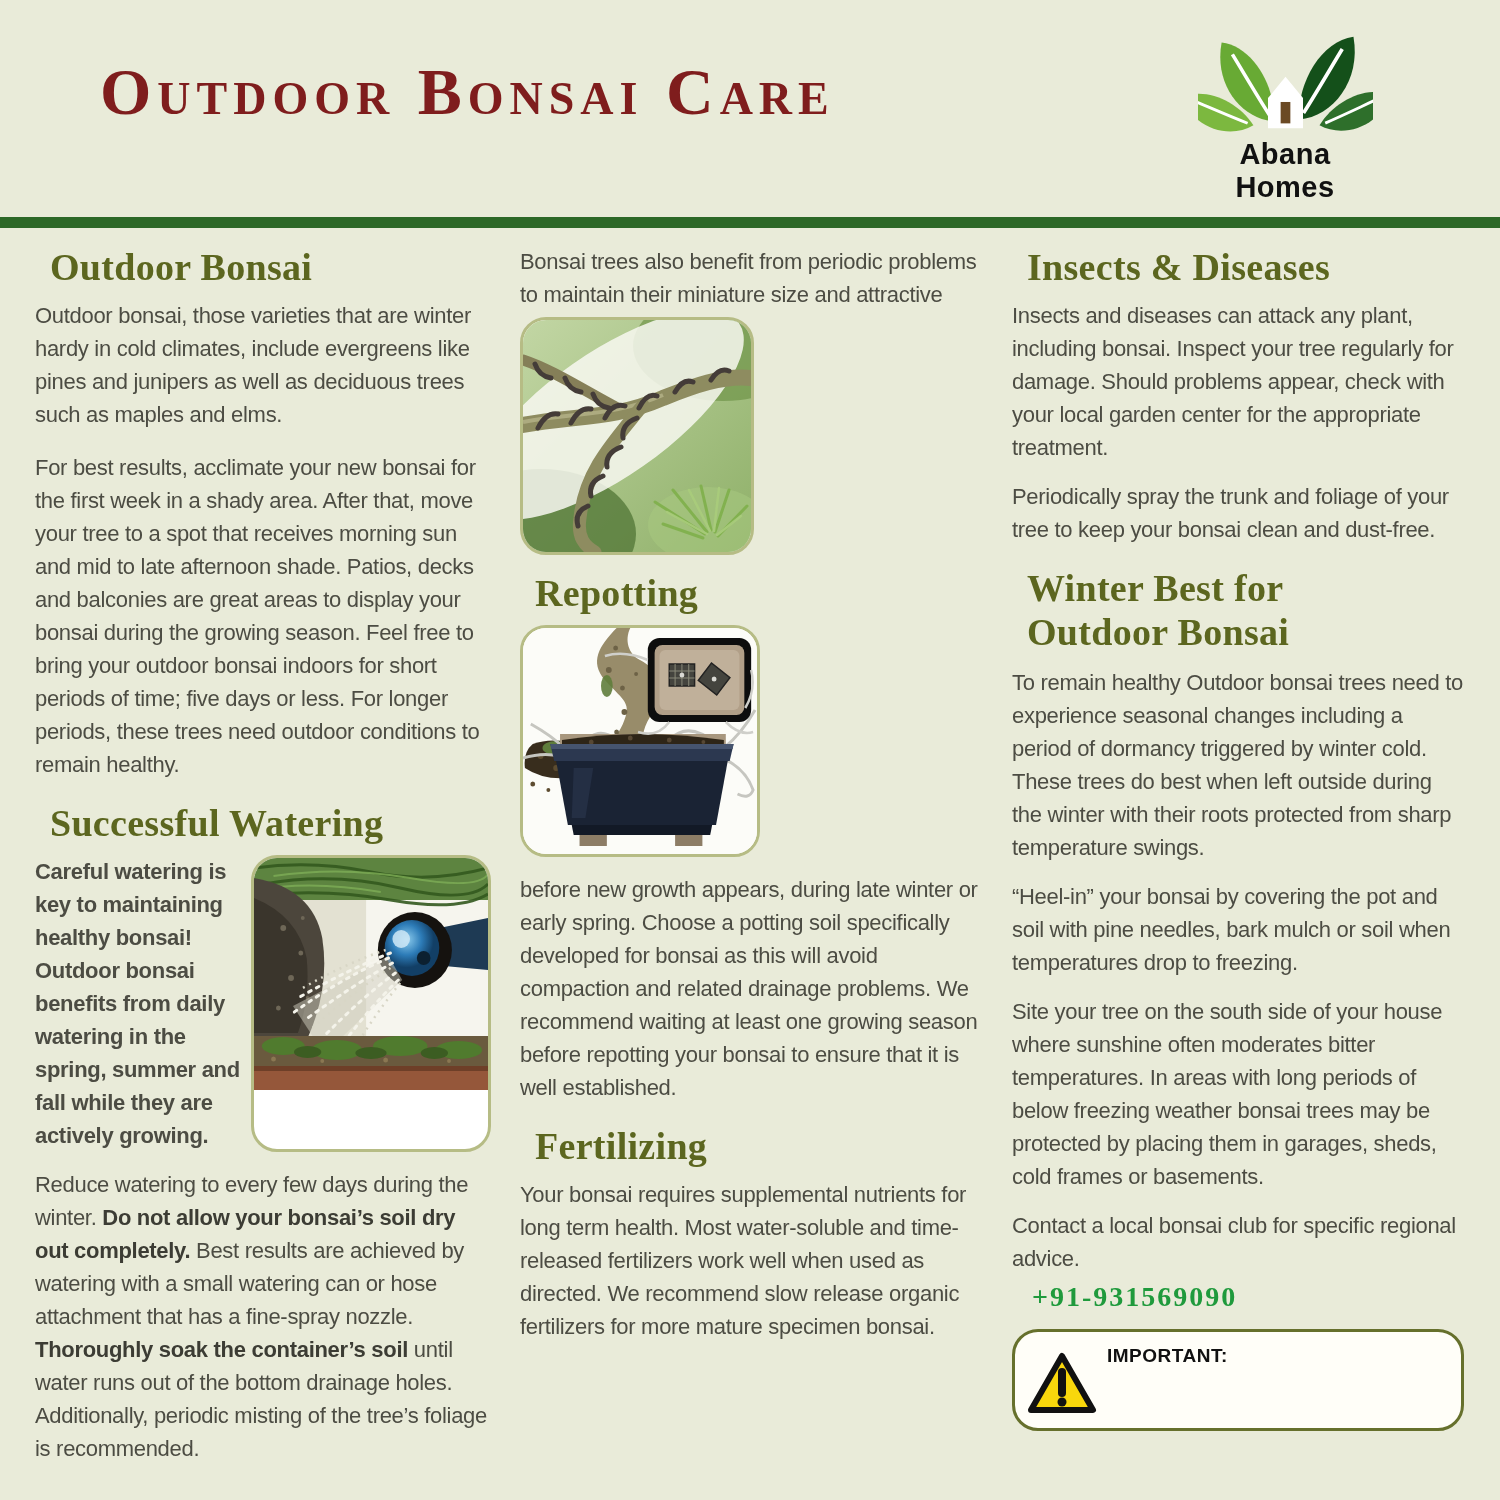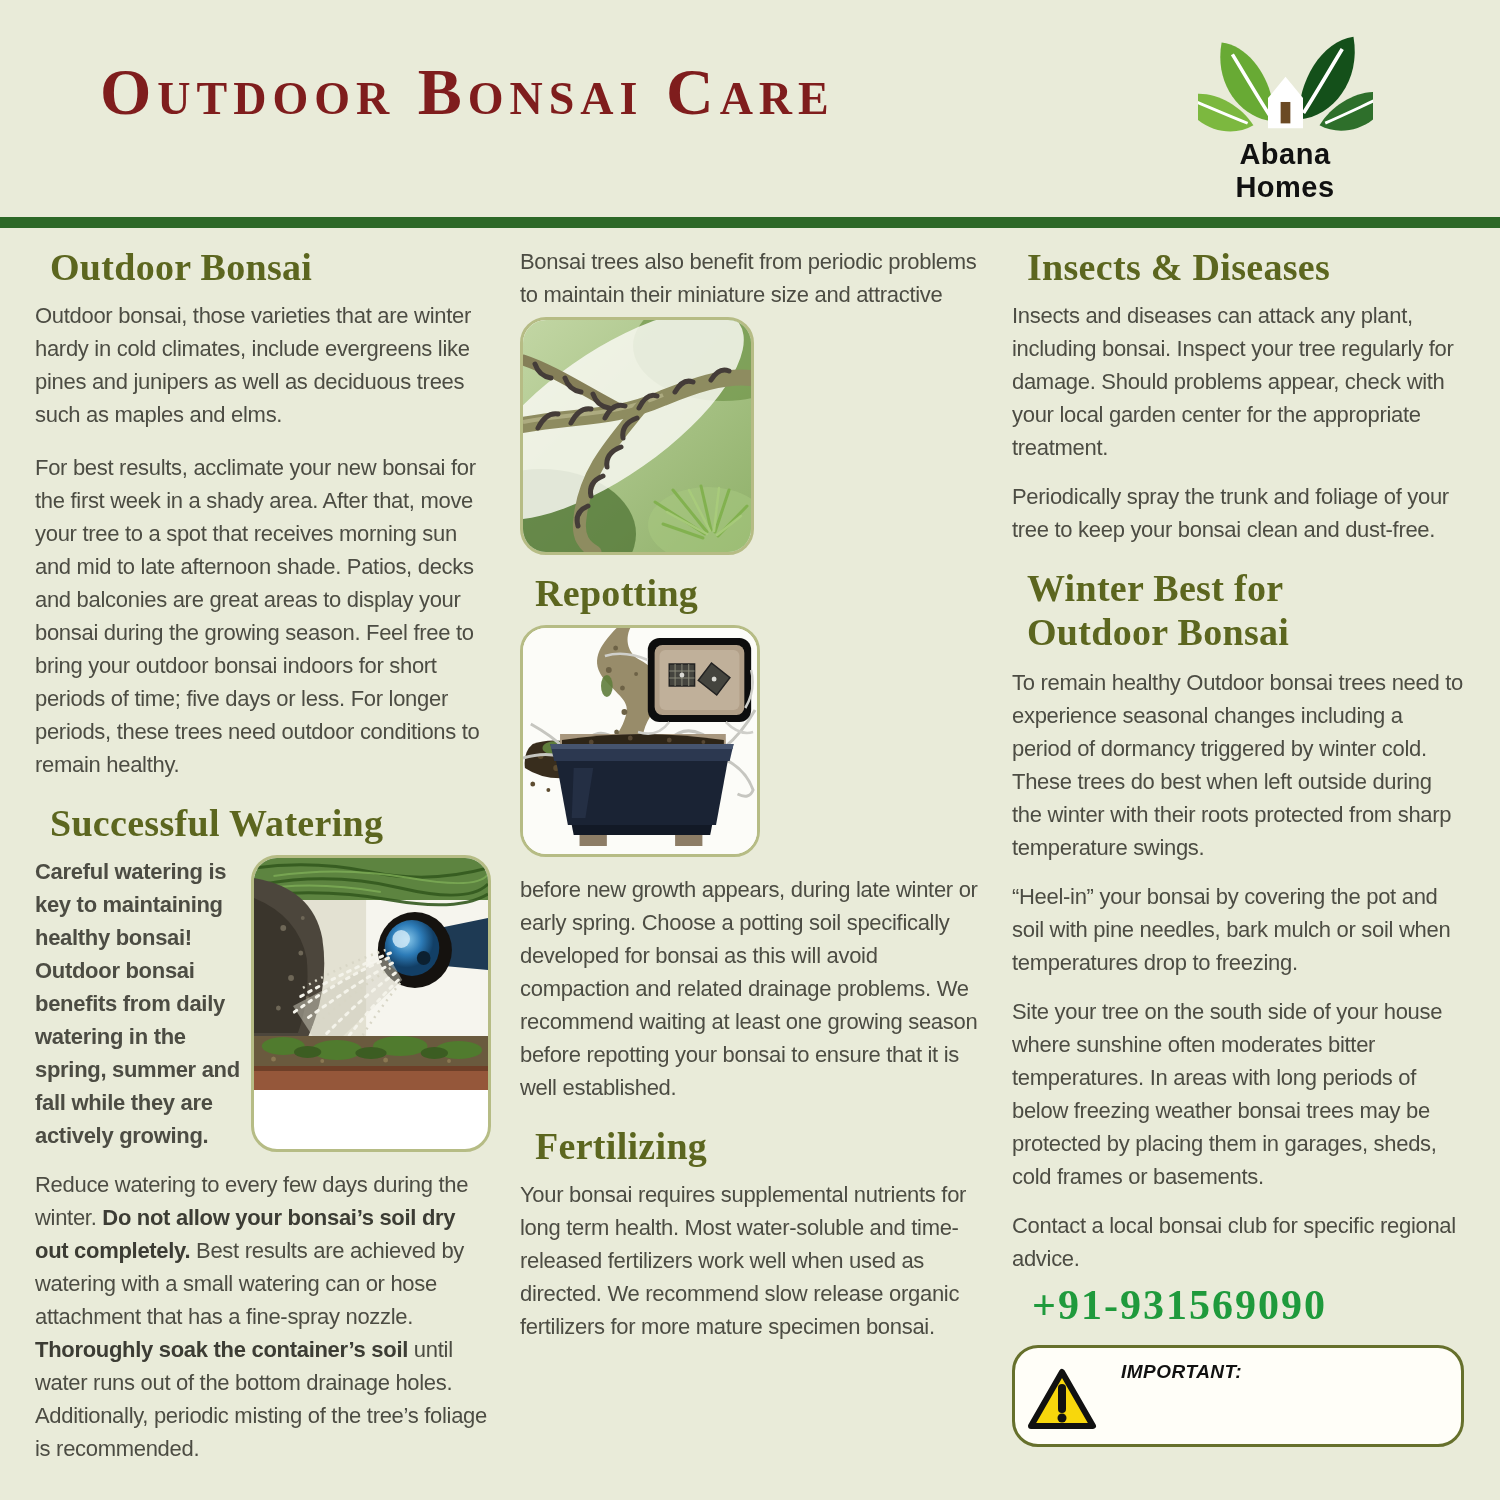--- a/index.html
+++ b/index.html
@@ -55,31 +55,31 @@
   #repot-row   .wraptxt  { width:215px; margin-right:12px; }
 
   .mt40 { margin-top:40px; }
   .mt46 { margin-top:46px; }
   .mt28 { margin-top:28px; }
   h2.twoline { line-height:44px; margin-bottom:12px; }
 
   
   .phone {
     font-family:"Liberation Serif", serif; font-weight:bold;
-    font-size:42px; color:#1f9a3c; letter-spacing:2px;
+    font-size:28px; color:#1f9a3c; letter-spacing:2px;
     margin:6px 0 0 20px; white-space:nowrap;
   }
   .warn {
     margin-top:16px; background:#fffef8;
     border:3px solid #66702c; border-radius:26px;
     display:flex; align-items:flex-start;
     padding:12px 14px 12px 12px; box-sizing:border-box;
   }
   .warn svg { flex-shrink:0; margin-top:8px; }
-  .warn-text { margin-left:24px; font-size:19px; line-height:24px; color:#1a1a1a; letter-spacing:0;font-style:italic; }
+  .warn-text { margin-left:10px; font-size:19px; line-height:24px; color:#1a1a1a; letter-spacing:0; }
   .warn-text b { color:#111; letter-spacing:0.5px; }
 </style>
 </head>
 <body>
 
 <div class="page">
 
   <div class="title">Outdoor Bonsai Care</div>
 
   <div class="logo">

